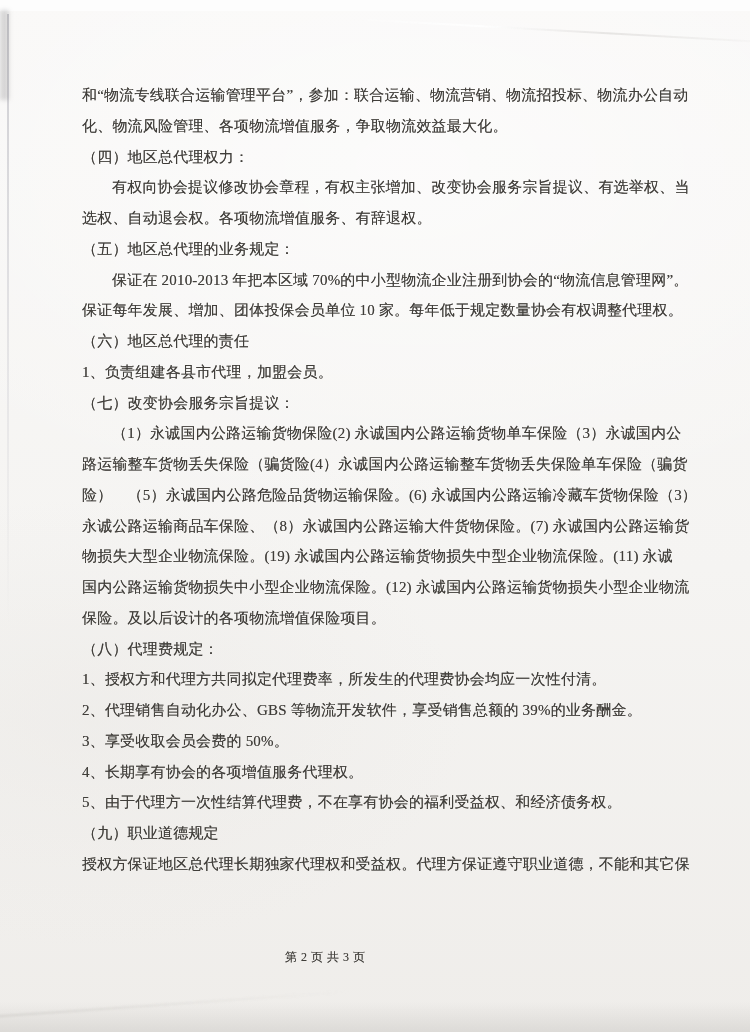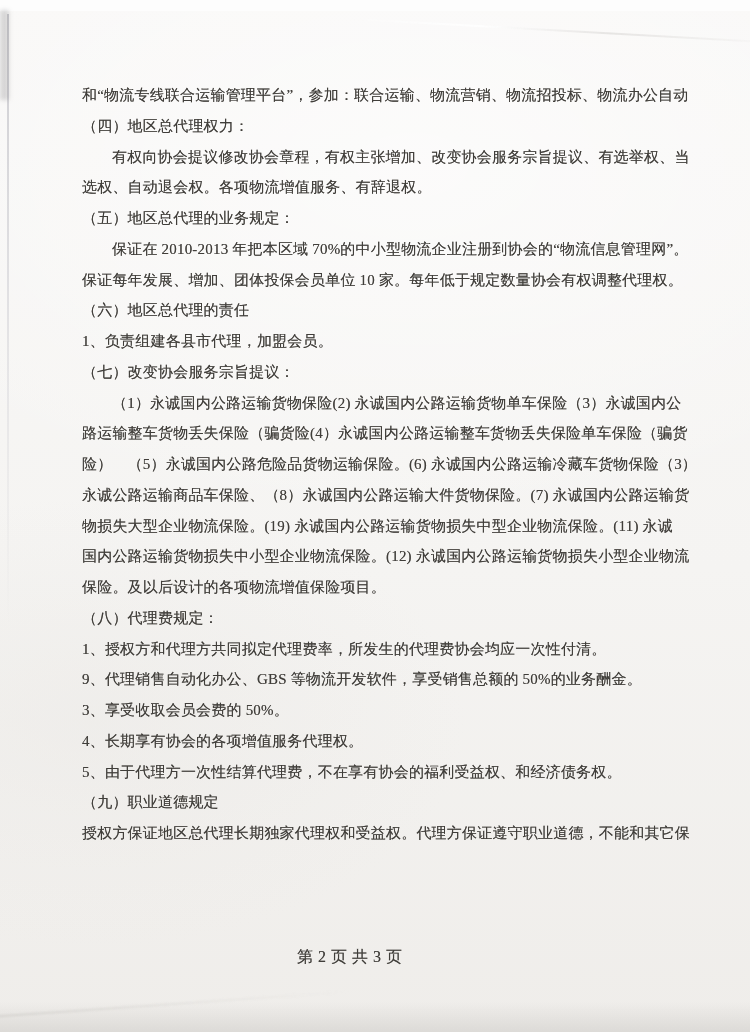--- a/index.html
+++ b/index.html
@@ -43,58 +43,59 @@
     position:absolute;left:82px;top:80px;width:618px;
   }
   .tline{
     height:30.75px;line-height:30.75px;
     font-size:15px;letter-spacing:0.2px;
     white-space:pre;
     text-shadow:0 0 0.6px rgba(64,62,58,0.65);
   }
   .tline.indent{padding-left:30px;}
   .page-footer{
-    position:absolute;left:297px;top:949px;
-    font-size:16px;line-height:16px;letter-spacing:0.5px;
+    position:absolute;left:285px;top:949px;
+    font-size:12px;line-height:16px;letter-spacing:0.5px;
     white-space:pre;
     text-shadow:0 0 0.5px rgba(64,62,58,0.6);
   }
 </style>
 </head>
 <body>
 
 <div class="page">
   <div class="edge-top"></div>
   <div class="crease-top"></div>
   <div class="scan-line-left"></div>
   <div class="corner-smudge"></div>
   <div class="crease-bottom"></div>
   <div class="bottom-shade"></div>
 
   <main class="doc" style="color: rgb(64, 62, 58);">
       <div class="tline">和“物流专线联合运输管理平台”，参加：联合运输、物流营销、物流招投标、物流办公自动</div>
+      <div class="tline">化、物流风险管理、各项物流增值服务，争取物流效益最大化。</div>
       <div class="tline">（四）地区总代理权力：</div>
       <div class="tline indent">有权向协会提议修改协会章程，有权主张增加、改变协会服务宗旨提议、有选举权、当</div>
       <div class="tline">选权、自动退会权。各项物流增值服务、有辞退权。</div>
       <div class="tline">（五）地区总代理的业务规定：</div>
       <div class="tline indent">保证在 2010-2013 年把本区域 70%的中小型物流企业注册到协会的“物流信息管理网”。</div>
       <div class="tline">保证每年发展、增加、团体投保会员单位 10 家。每年低于规定数量协会有权调整代理权。</div>
       <div class="tline">（六）地区总代理的责任</div>
       <div class="tline">1、负责组建各县市代理，加盟会员。</div>
       <div class="tline">（七）改变协会服务宗旨提议：</div>
       <div class="tline indent">（1）永诚国内公路运输货物保险(2) 永诚国内公路运输货物单车保险（3）永诚国内公</div>
       <div class="tline">路运输整车货物丢失保险（骗货险(4）永诚国内公路运输整车货物丢失保险单车保险（骗货</div>
       <div class="tline">险）　（5）永诚国内公路危险品货物运输保险。(6) 永诚国内公路运输冷藏车货物保险（3）</div>
       <div class="tline">永诚公路运输商品车保险、（8）永诚国内公路运输大件货物保险。(7) 永诚国内公路运输货</div>
       <div class="tline">物损失大型企业物流保险。(19) 永诚国内公路运输货物损失中型企业物流保险。(11) 永诚</div>
       <div class="tline">国内公路运输货物损失中小型企业物流保险。(12) 永诚国内公路运输货物损失小型企业物流</div>
       <div class="tline">保险。及以后设计的各项物流增值保险项目。</div>
       <div class="tline">（八）代理费规定：</div>
       <div class="tline">1、授权方和代理方共同拟定代理费率，所发生的代理费协会均应一次性付清。</div>
-      <div class="tline">9、代理销售自动化办公、GBS 等物流开发软件，享受销售总额的 50%的业务酬金。</div>
+      <div class="tline">2、代理销售自动化办公、GBS 等物流开发软件，享受销售总额的 39%的业务酬金。</div>
       <div class="tline">3、享受收取会员会费的 50%。</div>
       <div class="tline">4、长期享有协会的各项增值服务代理权。</div>
       <div class="tline">5、由于代理方一次性结算代理费，不在享有协会的福利受益权、和经济债务权。</div>
       <div class="tline">（九）职业道德规定</div>
       <div class="tline">授权方保证地区总代理长期独家代理权和受益权。代理方保证遵守职业道德，不能和其它保</div>
     </main>
 
   <footer class="page-footer" style="color: rgb(64, 62, 58);">第 2 页 共 3 页</footer>
 </div>
 

